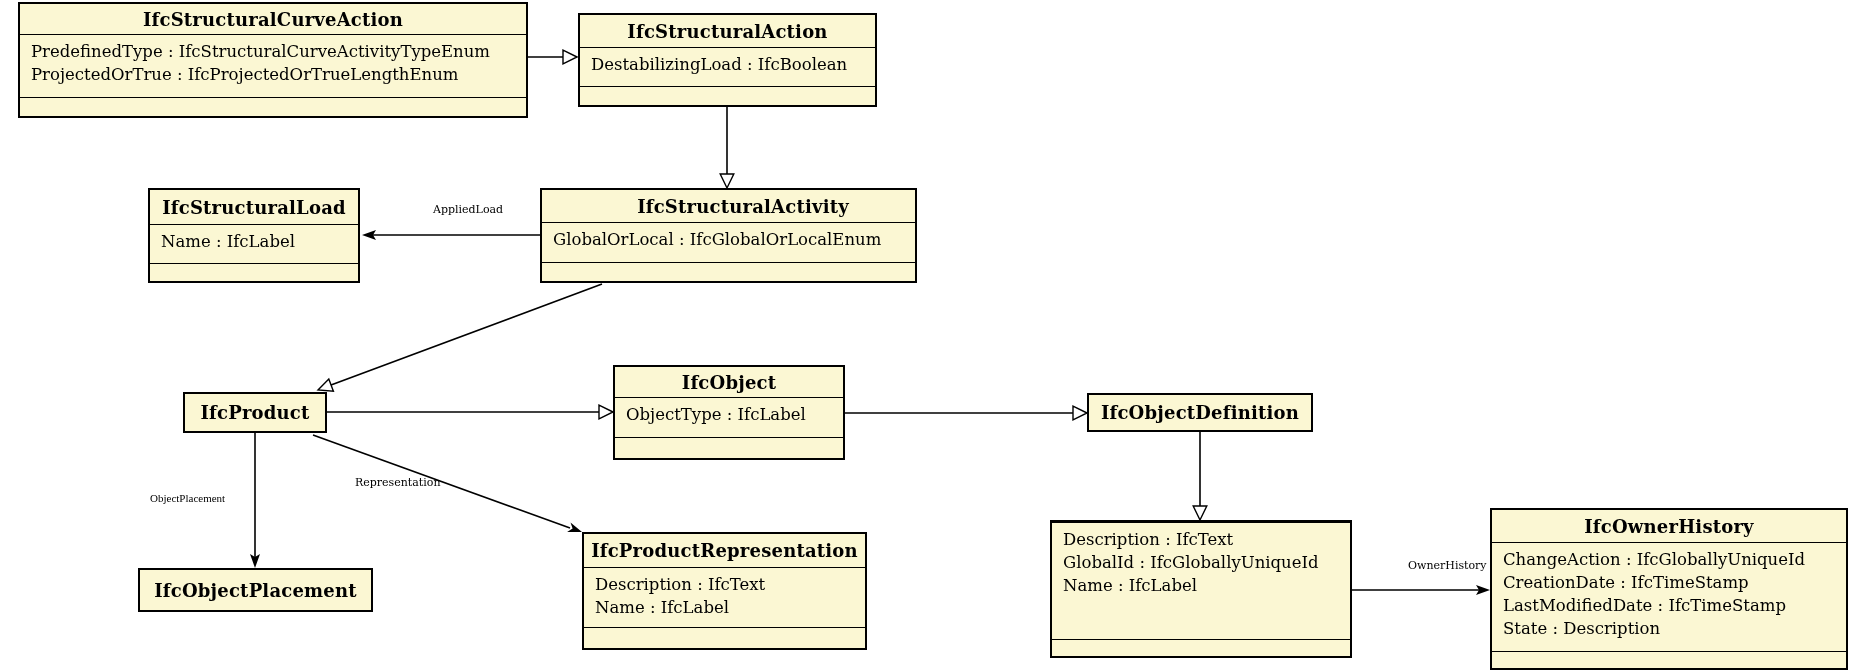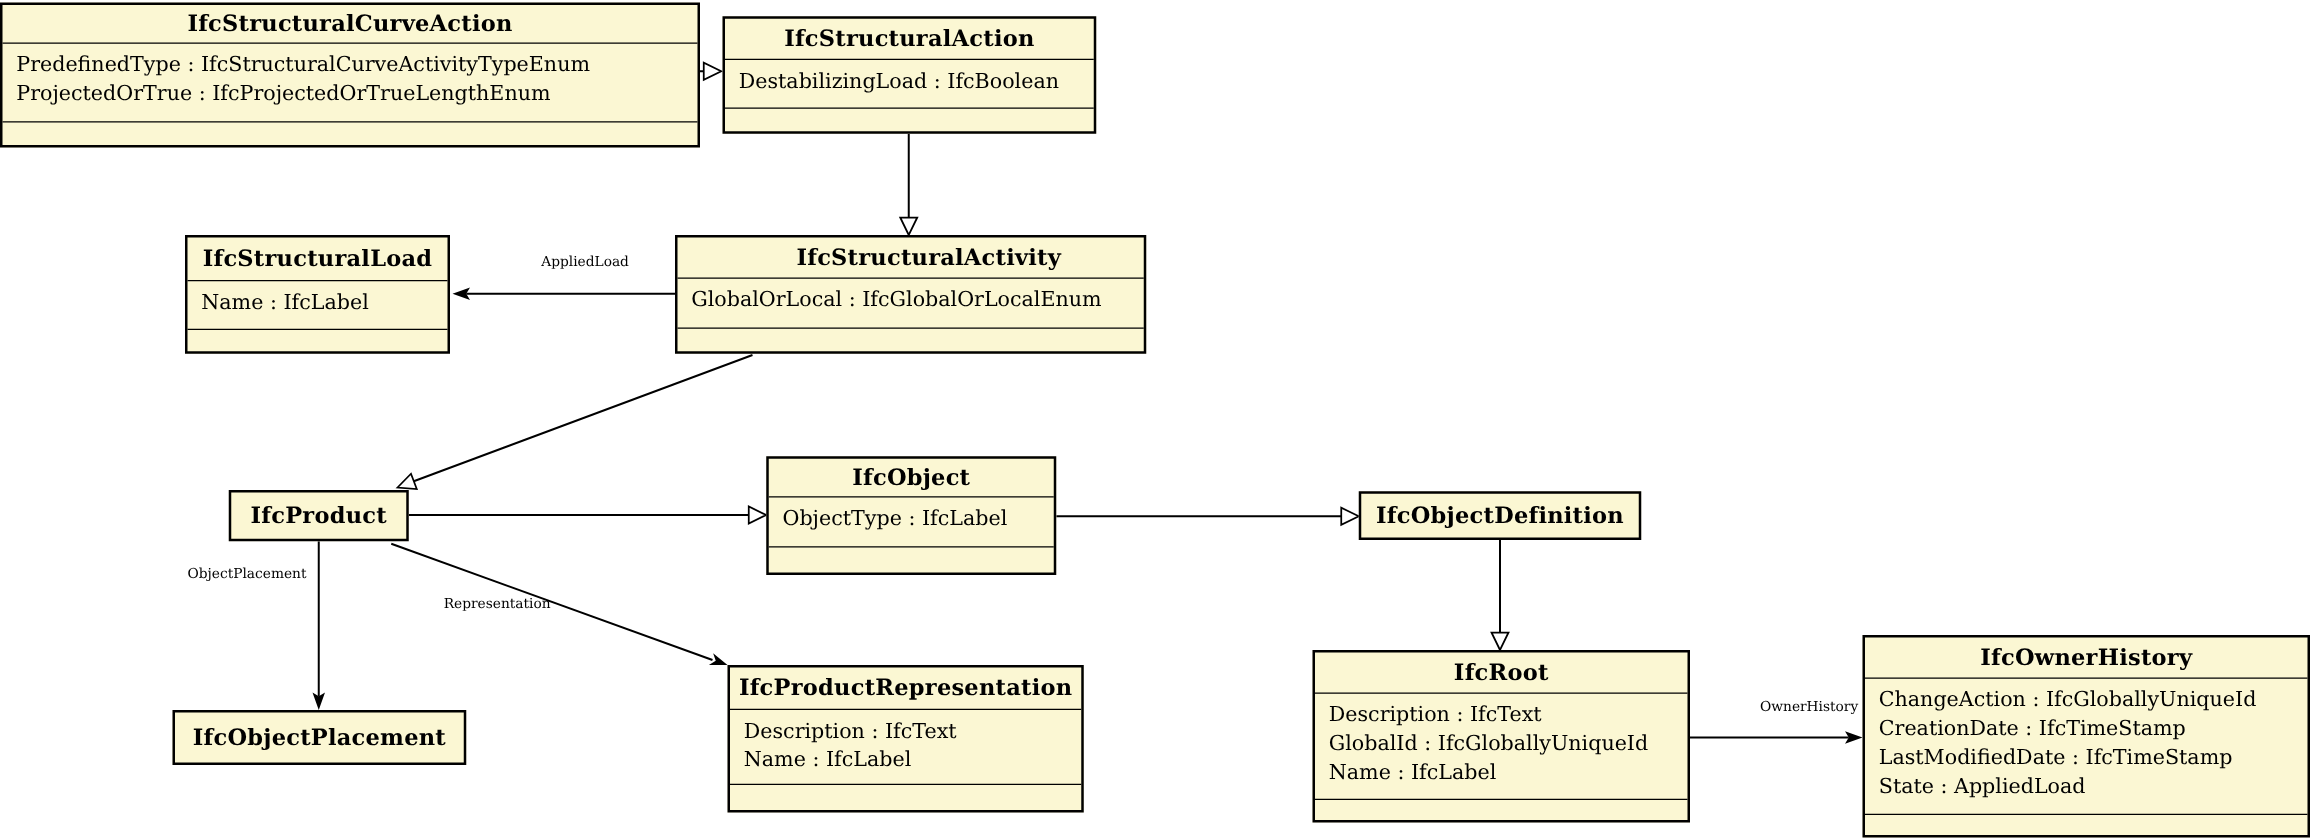--- a/index.html
+++ b/index.html
@@ -19,21 +19,21 @@
   .uml-class.single .uml-title{flex:1 1 auto;}
   .uml-attrs{
     flex:1 1 auto;border-top:1.5px solid #000;border-bottom:1.5px solid #000;
     padding:5px 10px 0 11px;font-size:16.5px;line-height:23px;white-space:nowrap;overflow:hidden;
   }
   .uml-footer{flex:0 0 auto;}
   .edge-label{
     position:absolute;font-size:11px;color:#000;white-space:nowrap;
   }
   
-  #cls-curve-action{left:0;top:2px;width:560px;height:116px;}
+  #cls-curve-action{left:18px;top:2px;width:510px;height:116px;}
   #cls-curve-action .uml-title{height:30px;}
   #cls-curve-action .uml-footer{height:18px;}
   #cls-action{left:578px;top:13px;width:299px;height:94px;}
   #cls-action .uml-title{height:32px;}
   #cls-action .uml-footer{height:18px;}
   #cls-load{left:148px;top:188px;width:212px;height:95px;}
   #cls-load .uml-title{height:34px;}
   #cls-load .uml-footer{height:17px;}
   #cls-activity{left:540px;top:188px;width:377px;height:95px;}
   #cls-activity .uml-title{height:32px;padding-left:29px;}
@@ -48,21 +48,21 @@
   #cls-root .uml-footer{height:16px;}
   #cls-owner-history{left:1490px;top:508px;width:358px;height:162px;}
   #cls-owner-history .uml-title{height:32px;}
   #cls-owner-history .uml-footer{height:16px;}
   #cls-object-placement{left:138px;top:568px;width:235px;height:44px;}
   #cls-product-representation{left:582px;top:532px;width:285px;height:118px;}
   #cls-product-representation .uml-title{height:33px;}
   #cls-product-representation .uml-footer{height:20px;}
   
   #lbl-applied-load{left:433px;top:203px;}
-  #lbl-object-placement{left:150px;top:452px;}
+  #lbl-object-placement{left:150px;top:492px;font-family:Liberation Serif, serif;}
   #lbl-representation{left:355px;top:476px;}
   #lbl-owner-history{left:1368px;top:559px;margin-left:40px;}
 </style>
 </head>
 <body>
 
 <svg id="edge-layer" viewBox="0 0 1857 672" xmlns="http://www.w3.org/2000/svg">
   <g stroke="#000" stroke-width="1.6" fill="none">
 
     <g>
@@ -160,36 +160,35 @@
     <div>ObjectType : IfcLabel</div>
   </div>
   <div class="uml-footer"></div>
 </div>
 
 <div class="uml-class single" id="cls-object-definition">
   <div class="uml-title">IfcObjectDefinition</div>
 </div>
 
 <div class="uml-class" id="cls-root">
-  <div class="uml-title">IfcRoot</div>
   <div class="uml-attrs">
     <div>Description : IfcText</div>
     <div>GlobalId : IfcGloballyUniqueId</div>
     <div>Name : IfcLabel</div>
   </div>
   <div class="uml-footer"></div>
 </div>
 
 <div class="uml-class" id="cls-owner-history">
   <div class="uml-title">IfcOwnerHistory</div>
   <div class="uml-attrs">
     <div>ChangeAction : IfcGloballyUniqueId</div>
     <div>CreationDate : IfcTimeStamp</div>
     <div>LastModifiedDate : IfcTimeStamp</div>
-    <div>State : AppliedLoad</div>
+    <div>State : Description</div>
   </div>
   <div class="uml-footer"></div>
 </div>
 
 <div class="uml-class single" id="cls-object-placement">
   <div class="uml-title">IfcObjectPlacement</div>
 </div>
 
 <div class="uml-class" id="cls-product-representation">
   <div class="uml-title">IfcProductRepresentation</div>

